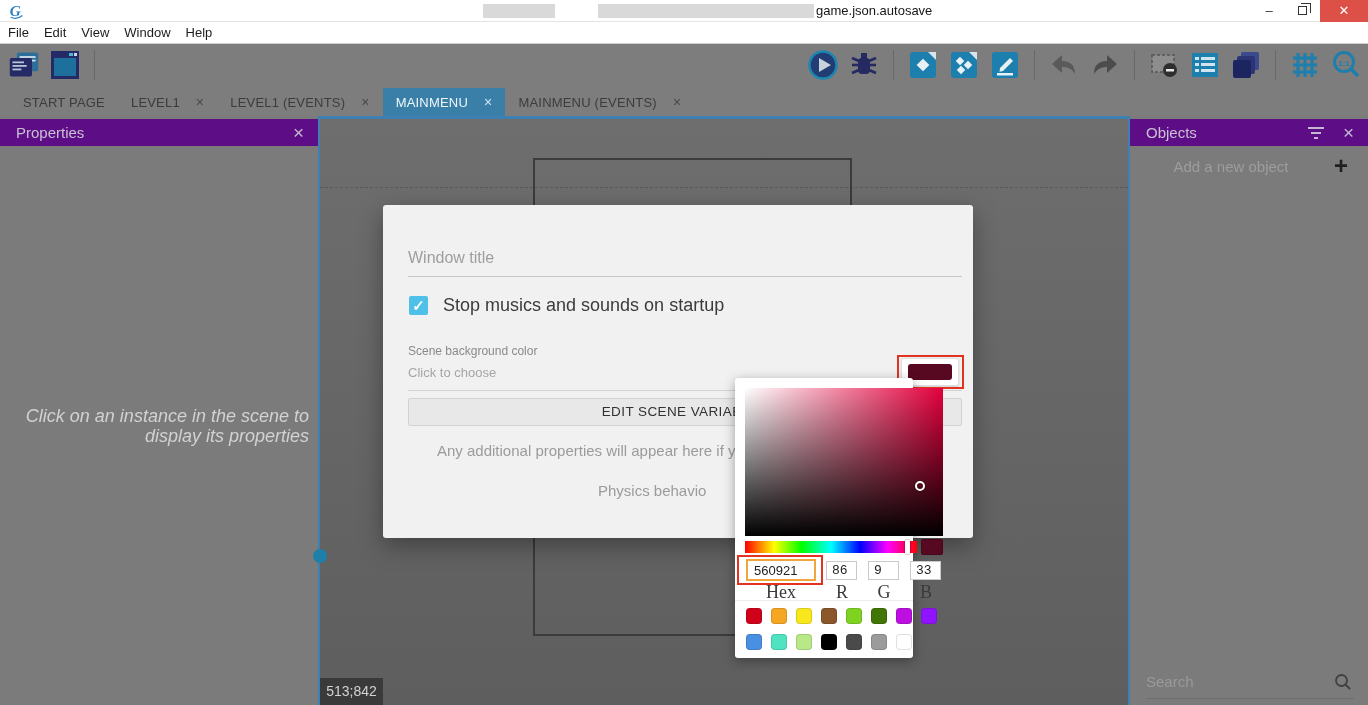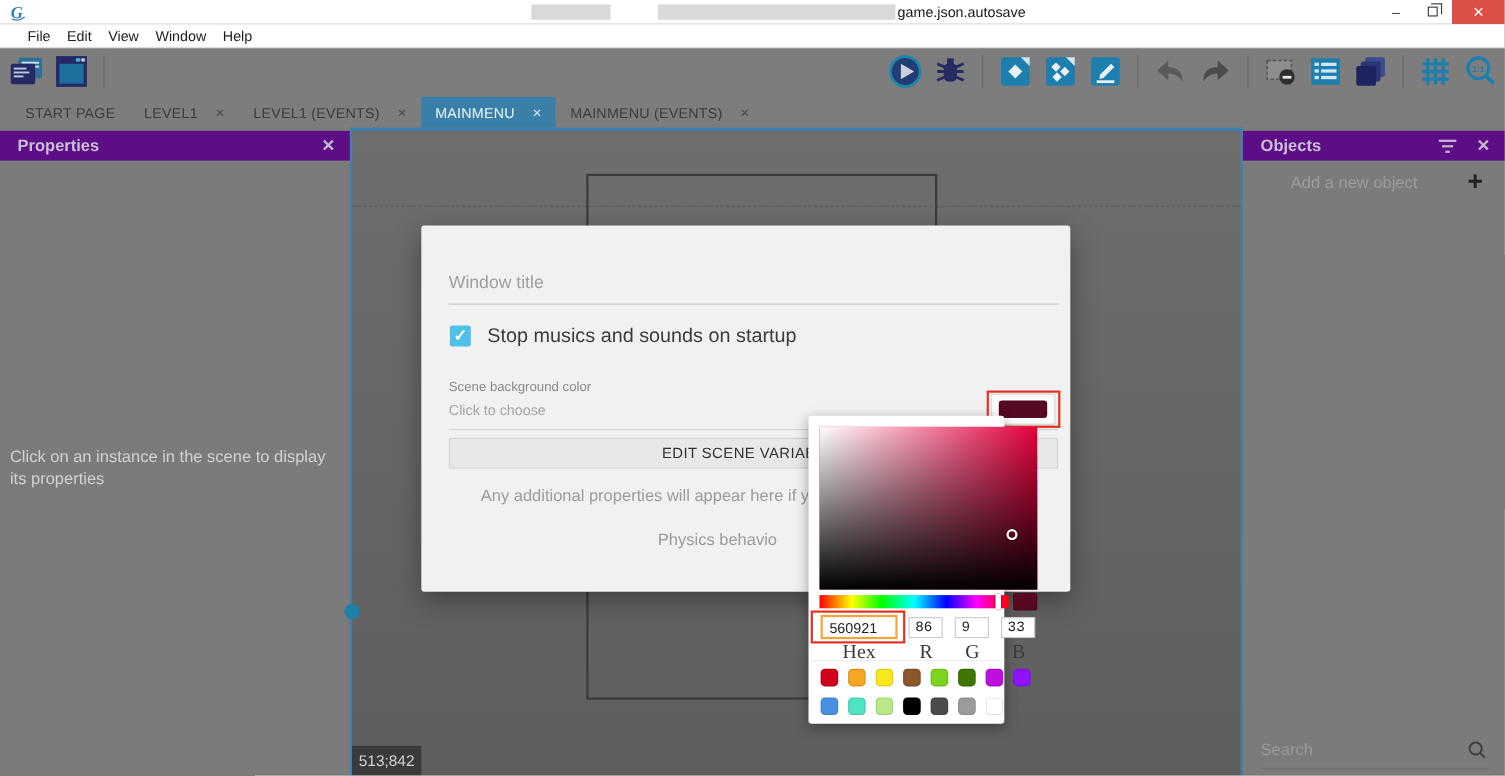--- a/index.html
+++ b/index.html
@@ -15,21 +15,21 @@
   .redact.r2 { left:598px; width:216px; }
   .title-text { position:absolute; left:816px; top:3px; font-size:13px; color:#161616; }
   .win-btn { position:absolute; top:0; height:22px; text-align:center; line-height:21px; font-size:13px; color:#333; }
   .btn-min { left:1252px; width:34px; }
   .btn-max { left:1286px; width:34px; }
   .restore-glyph { position:absolute; left:12px; top:6px; width:9px; height:9px; border:1.4px solid #333; background:#fff; }
   .restore-glyph::before { content:""; position:absolute; left:2px; top:-4px; width:9px; height:9px; border:1.4px solid #333; border-left:none; border-bottom:none; }
   .btn-close { left:1320px; width:48px; background:#dc5047; color:#fff; font-size:13px; }
 
   
-  .menubar { position:absolute; left:0; top:22px; width:1368px; height:22px; background:#ffffff; display:flex; align-items:center; gap:15px; padding-left:25px; border-bottom:1px solid #cfcfcf; }
+  .menubar { position:absolute; left:0; top:22px; width:1368px; height:22px; background:#ffffff; display:flex; align-items:center; gap:15px; padding-left:8px; border-bottom:1px solid #cfcfcf; }
   .menu-item { font-size:13px; color:#1c1c1c; cursor:default; }
 
   
   .toolbar { position:absolute; left:0; top:44px; width:1368px; height:44px; background:#7d7d7d; }
   .tb-group { position:absolute; top:5px; display:flex; align-items:center; gap:9px; }
   .tb-left { left:8px; }
   .tb-right { right:6px; }
   .tb-icon { width:32px; height:32px; display:flex; align-items:center; justify-content:center; }
   .tb-icon svg { width:32px; height:32px; }
   .tb-icon.wide svg { width:38px; }
@@ -39,31 +39,31 @@
   .tabbar { position:absolute; left:0; top:88px; width:1368px; height:28px; background:#7d7d7d; display:flex; align-items:stretch; padding-left:10px; }
   .tab { display:flex; align-items:center; padding:0 13px; font-size:13px; color:#3c3c3c; letter-spacing:.2px; white-space:nowrap; cursor:default; }
   .tab .tab-label { pointer-events:none; }
   .tab .tab-close { margin-left:16px; font-size:14px; color:#4a4a4a; }
   .tab.active { background:#3a7fa8; color:#eef6fa; }
   .tab.active .tab-close { color:#cfe6f2; }
 
   
   .main { position:absolute; left:0; top:116px; width:1368px; height:589px; }
   .panel { position:absolute; top:0; bottom:0; background:#7b7b7b; }
-  .panel-header { position:absolute; left:0; right:0; top:3px; height:27px; background:#5d0d85; display:flex; align-items:center;font-weight:bold; }
+  .panel-header { position:absolute; left:0; right:0; top:3px; height:27px; background:#5d0d85; display:flex; align-items:center; }
   .panel-title { font-size:15px; color:#c9c0d4; margin-left:16px; flex:1; }
   .panel-close { font-size:19px; color:#c2b8cf; margin-right:14px; cursor:pointer; }
   .filter-icon { width:18px; height:14px; margin-right:18px; position:relative; }
   .filter-icon span { position:absolute; left:50%; transform:translateX(-50%); height:2px; background:#c2b8cf; }
   .filter-icon .f1 { top:1px; width:16px; }
   .filter-icon .f2 { top:6px; width:10px; }
   .filter-icon .f3 { top:11px; width:4px; }
 
   .props-panel { left:0; width:318px; }
-  .props-message { position:absolute; left:9px; top:290px; width:300px; text-align:left; font-size:15px; line-height:20px; color:#d2d2d2; }
+  .props-message { position:absolute; left:9px; top:290px; width:300px; text-align:right; font-size:18px; line-height:20px; color:#d2d2d2;font-style:italic; }
 
   .objects-panel { left:1130px; width:238px; }
   .add-object-row { position:absolute; left:16px; right:0; top:34px; height:34px; }
   .add-object-label { position:absolute; left:0; right:52px; top:8px; text-align:center; font-size:15px; color:#9d9d9d; }
   .add-object-btn { position:absolute; right:20px; top:2px; font-size:24px; font-weight:bold; color:#1f1f1f; cursor:pointer; }
   .search-row { position:absolute; left:16px; right:14px; bottom:6px; height:34px; border-bottom:1px solid #6e6e6e; }
   .search-input { width:100%; height:100%; background:transparent; border:none; outline:none; font-size:15px; color:#333; padding-right:26px; font-family:"Liberation Sans",sans-serif; }
   .search-input::placeholder { color:#9a9a9a; }
   .search-icon { position:absolute; right:2px; top:8px; width:18px; height:18px; }
 

